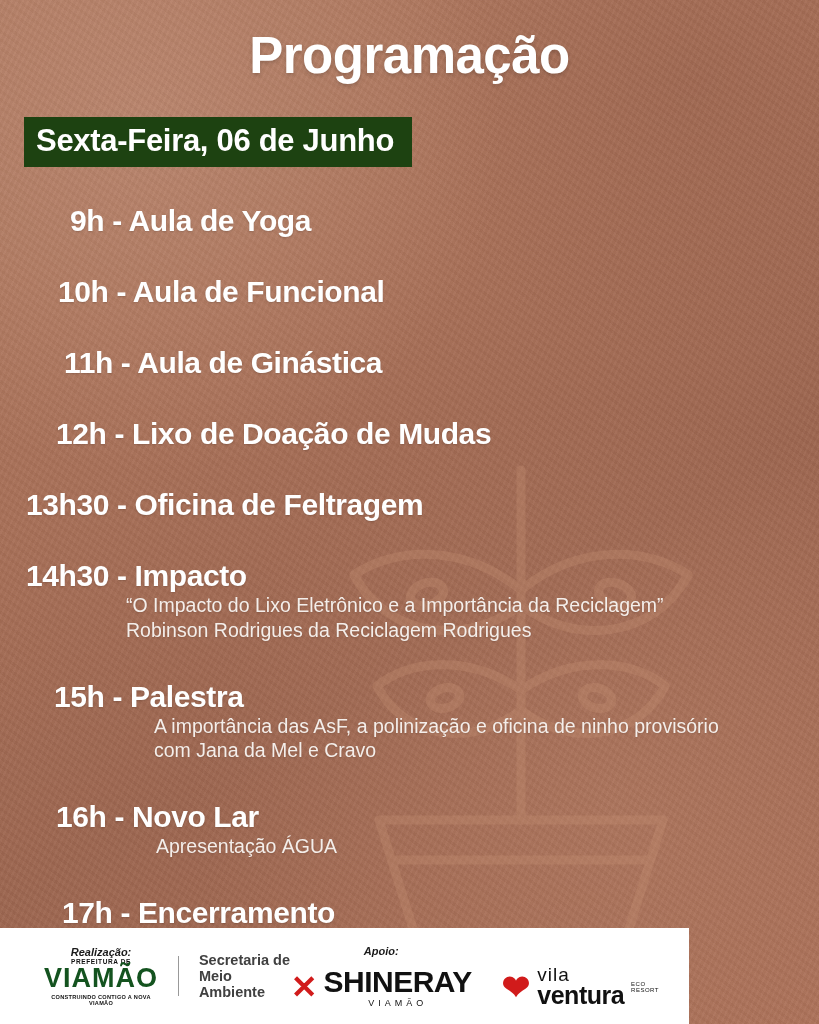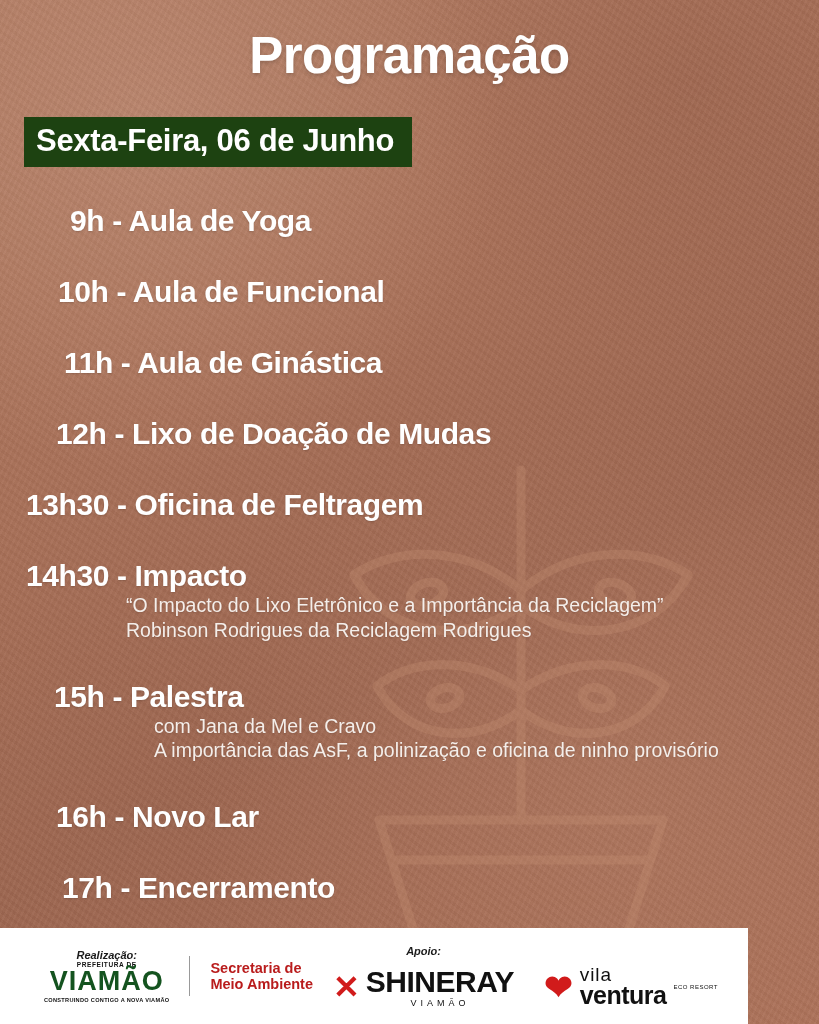--- a/index.html
+++ b/index.html
@@ -97,21 +97,21 @@
   .r8 { padding-left: 36px; }
   .gap-big { margin-bottom: 18px; }
   .sub-indent { padding-left: 100px; }
   .sub-indent-2 { padding-left: 100px; }
   .sub-indent-3 { padding-left: 100px; }
 
   
   .footer {
     position: absolute;
     left: 0; bottom: 0;
-    width: 748px;
+    width: 689px;
     height: 96px;
     background: #ffffff;
     display: flex;
     align-items: center;
   }
   .footer-left {
     display: flex;
     align-items: center;
     padding-left: 44px;
     gap: 10px;
@@ -146,21 +146,21 @@
   }
   .divider-v {
     width: 1px;
     height: 40px;
     background: #999;
     margin: 0 10px;
   }
   .sec-text {
     font-size: 14.5px;
     font-weight: bold;
-    color: #b91c1c;
+    color: #404040;
     line-height: 1.12;
   }
   .footer-right {
     display: flex;
     align-items: flex-end;
     margin-left: auto;
     padding-right: 30px;
     gap: 26px;
   }
   .apoio-wrap { text-align: center; margin-right: 4px; }
@@ -236,26 +236,27 @@
     </div>
 
     <div class="item r5 gap-big">
       <div class="item-main">14h30 - Impacto</div>
       <div class="item-sub sub-indent">“O Impacto do Lixo Eletrônico e a Importância da Reciclagem”</div>
       <div class="item-sub sub-indent">Robinson Rodrigues da Reciclagem Rodrigues</div>
     </div>
 
     <div class="item r6 gap-big">
       <div class="item-main">15h - Palestra</div>
+      <div class="item-sub sub-indent-2">A importância das AsF, a polinização e oficina de ninho provisório</div>
       <div class="item-sub sub-indent-2">com Jana da Mel e Cravo</div>
-      <div class="item-sub sub-indent-2">A importância das AsF, a polinização e oficina de ninho provisório</div>
     </div>
 
     <div class="item r7 gap-big">
       <div class="item-main">16h - Novo Lar</div>
+      <div class="item-sub sub-indent-3">Apresentação ÁGUA</div>
     </div>
 
     <div class="item r8">
       <div class="item-main">17h - Encerramento</div>
     </div>
 
   </div>
 
   <div class="footer">
 

